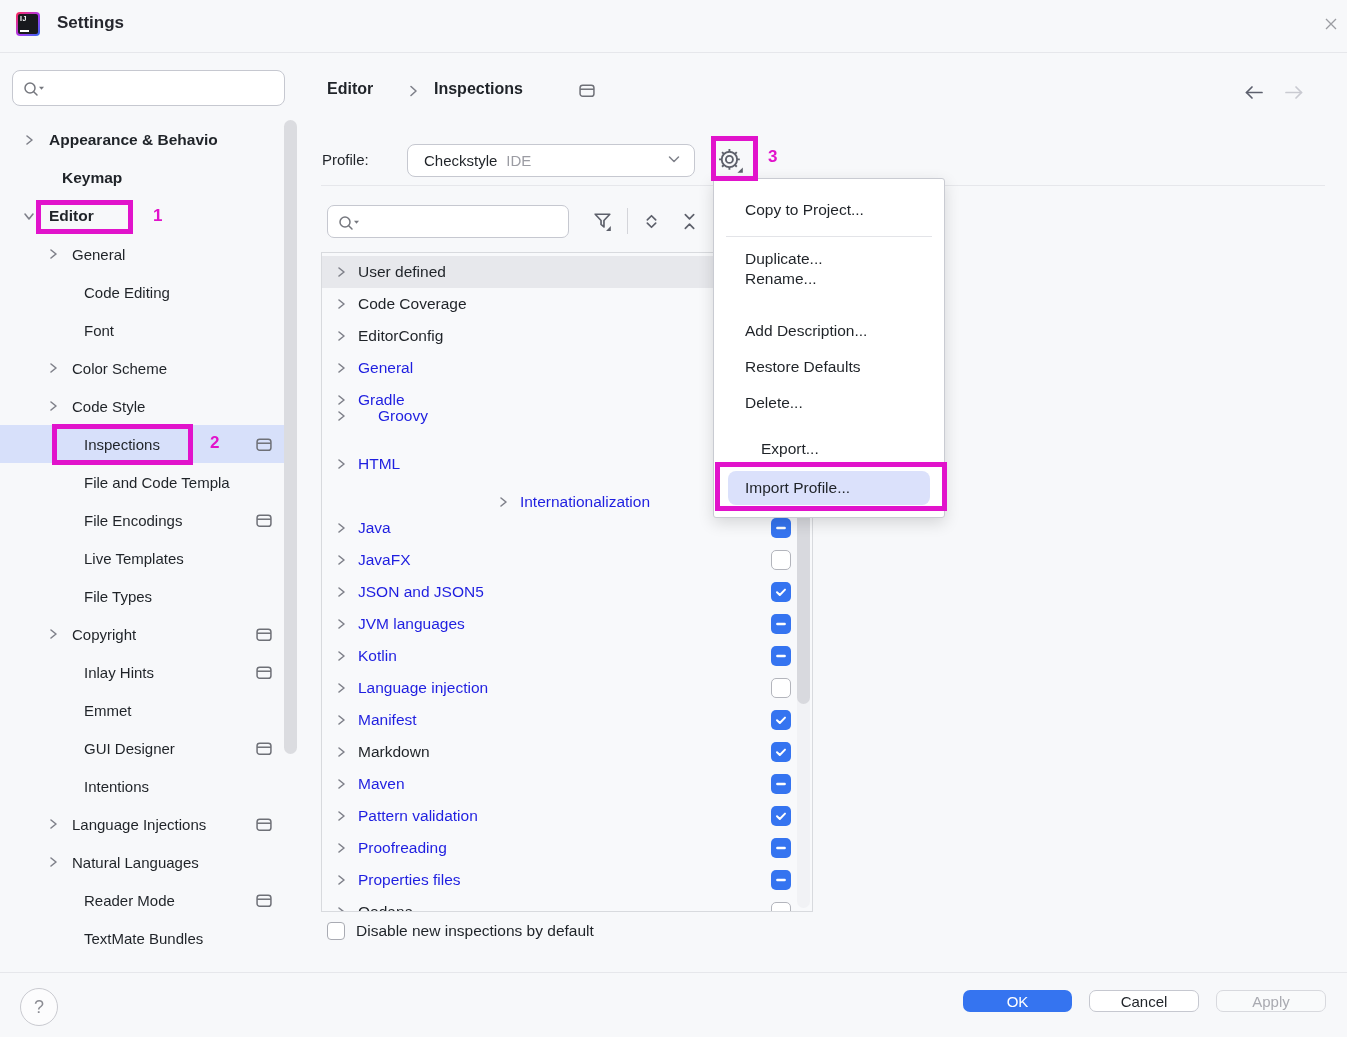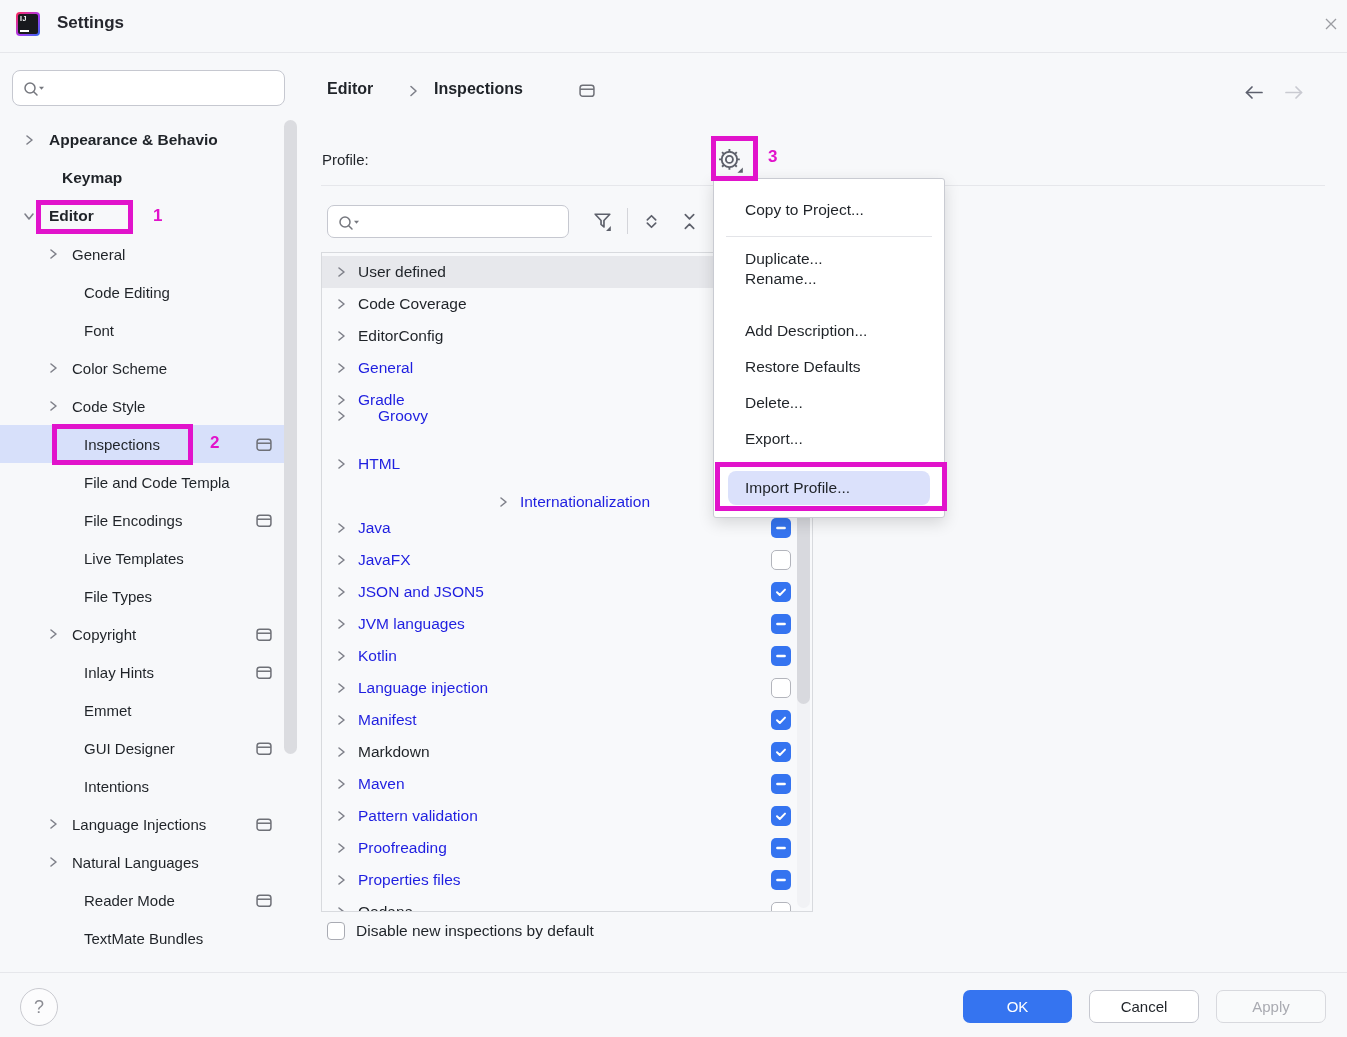--- a/index.html
+++ b/index.html
@@ -69,21 +69,21 @@
   .mitem{position:absolute;left:0;width:230px;height:36px;display:flex;align-items:center;
     padding-left:31px;box-sizing:border-box;font-size:15.5px;}
   .mhl{position:absolute;left:14px;width:202px;height:34px;background:#dbe1fb;border-radius:8px;}
   .msep{position:absolute;left:12px;right:12px;height:1px;background:#e3e4e8;}
   
   .bcheck{position:absolute;left:327px;top:922px;width:18px;height:18px;border:1.5px solid #a9abb3;
     border-radius:4px;background:#fff;box-sizing:border-box;}
   .footer-sep{position:absolute;left:0;top:972px;width:1347px;height:1px;background:#e6e7eb;}
   .help{position:absolute;left:20px;top:988px;width:36px;height:36px;border:1px solid #c9cad0;border-radius:50%;
     background:#fcfcfd;color:#8b8c93;font-size:18px;display:flex;align-items:center;justify-content:center;}
-  .btn{position:absolute;top:990px;height:33px;border-radius:7px;font-size:15px;display:flex;
+  .btn{position:absolute;top:990px;height:22px;border-radius:7px;font-size:15px;display:flex;
     align-items:center;justify-content:center;box-sizing:border-box;}
   .btn.primary{background:#3574F0;color:#fff;}
   .btn.plain{background:#fff;border:1px solid #c6c8d0;color:#1f2328;}
   .btn.disabled{background:#f9fafb;border:1px solid #d8d9de;color:#a9aab1;}
   
   .ann-box{position:absolute;border:5px solid #e113cb;box-sizing:border-box;z-index:10;}
   .ann-num{position:absolute;color:#e113cb;font-weight:700;font-size:17px;z-index:10;}
 </style>
 </head>
 <body>
@@ -274,20 +274,29 @@
       </svg>
   </div>
   <div class="abs" style="left:1283px;top:84px;">
     <svg width="22" height="17" viewBox="0 0 22 17" fill="none" stroke="#c9cad1" stroke-width="1.7" stroke-linecap="round" stroke-linejoin="round">
         <path d="M3 8.5h15.5"></path>
         <path d="M13 3l5.5 5.5L13 14"></path>
       </svg>
   </div>
 
   <div class="abs" style="left:322px;top:151px;">Profile:</div>
+  <div class="dropdown">
+    <span class="val">Checkstyle</span>
+    <span class="suf">IDE</span>
+    <span class="dchev">
+      <svg width="16" height="16" viewBox="0 0 16 16">
+          <path d="M3.5 6l4.5 4.5L12.5 6" fill="none" stroke="#7f818a" stroke-width="1.5" stroke-linecap="round" stroke-linejoin="round"></path>
+        </svg>
+    </span>
+  </div>
   <div class="abs" style="left:716px;top:146px;">
     <svg width="28" height="28" viewBox="0 0 24 24" fill="none" stroke="#5d606b" stroke-width="1.6">
       <circle cx="11.5" cy="11.5" r="3"></circle>
       <circle cx="11.5" cy="11.5" r="6.6"></circle>
       <path d="M11.5 2.6v2.3M11.5 18.1v2.3M2.6 11.5h2.3M18.1 11.5h2.3M5.2 5.2l1.7 1.7M16.1 16.1l1.7 1.7M17.8 5.2l-1.7 1.7M6.9 16.1l-1.7 1.7"></path>
       <path d="M23 23v-4.6L18.4 23z" fill="#5d606b" stroke="none"></path>
     </svg>
   </div>
   <div class="hsep" style="left:321px;top:185px;width:1004px;"></div>
 
@@ -552,21 +561,21 @@
 
   <div class="menu">
       <div id="menu-items">
         <div class="mitem" style="top: 13px;">Copy to Project...</div>
         <div class="msep" style="top: 57px;"></div>
         <div class="mitem" style="top: 62px;">Duplicate...</div>
         <div class="mitem" style="top: 82px;">Rename...</div>
         <div class="mitem" style="top: 134px;">Add Description...</div>
         <div class="mitem" style="top: 170px;">Restore Defaults</div>
         <div class="mitem" style="top: 206px;">Delete...</div>
-        <div class="mitem" style="top: 242px;">Export...</div>
+        <div class="mitem" style="top: 252px; margin-left: 16px;">Export...</div>
         <div class="mhl" style="top: 292px;"></div>
         <div class="mitem" style="top: 291px;">Import Profile...</div>
       </div>
     </div>
 
   <div class="footer-sep"></div>
   <div class="help">?</div>
   <div class="btn primary" style="left:963px;width:109px;">OK</div>
   <div class="btn plain" style="left:1089px;width:110px;">Cancel</div>
   <div class="btn disabled" style="left:1216px;width:110px;">Apply</div>

